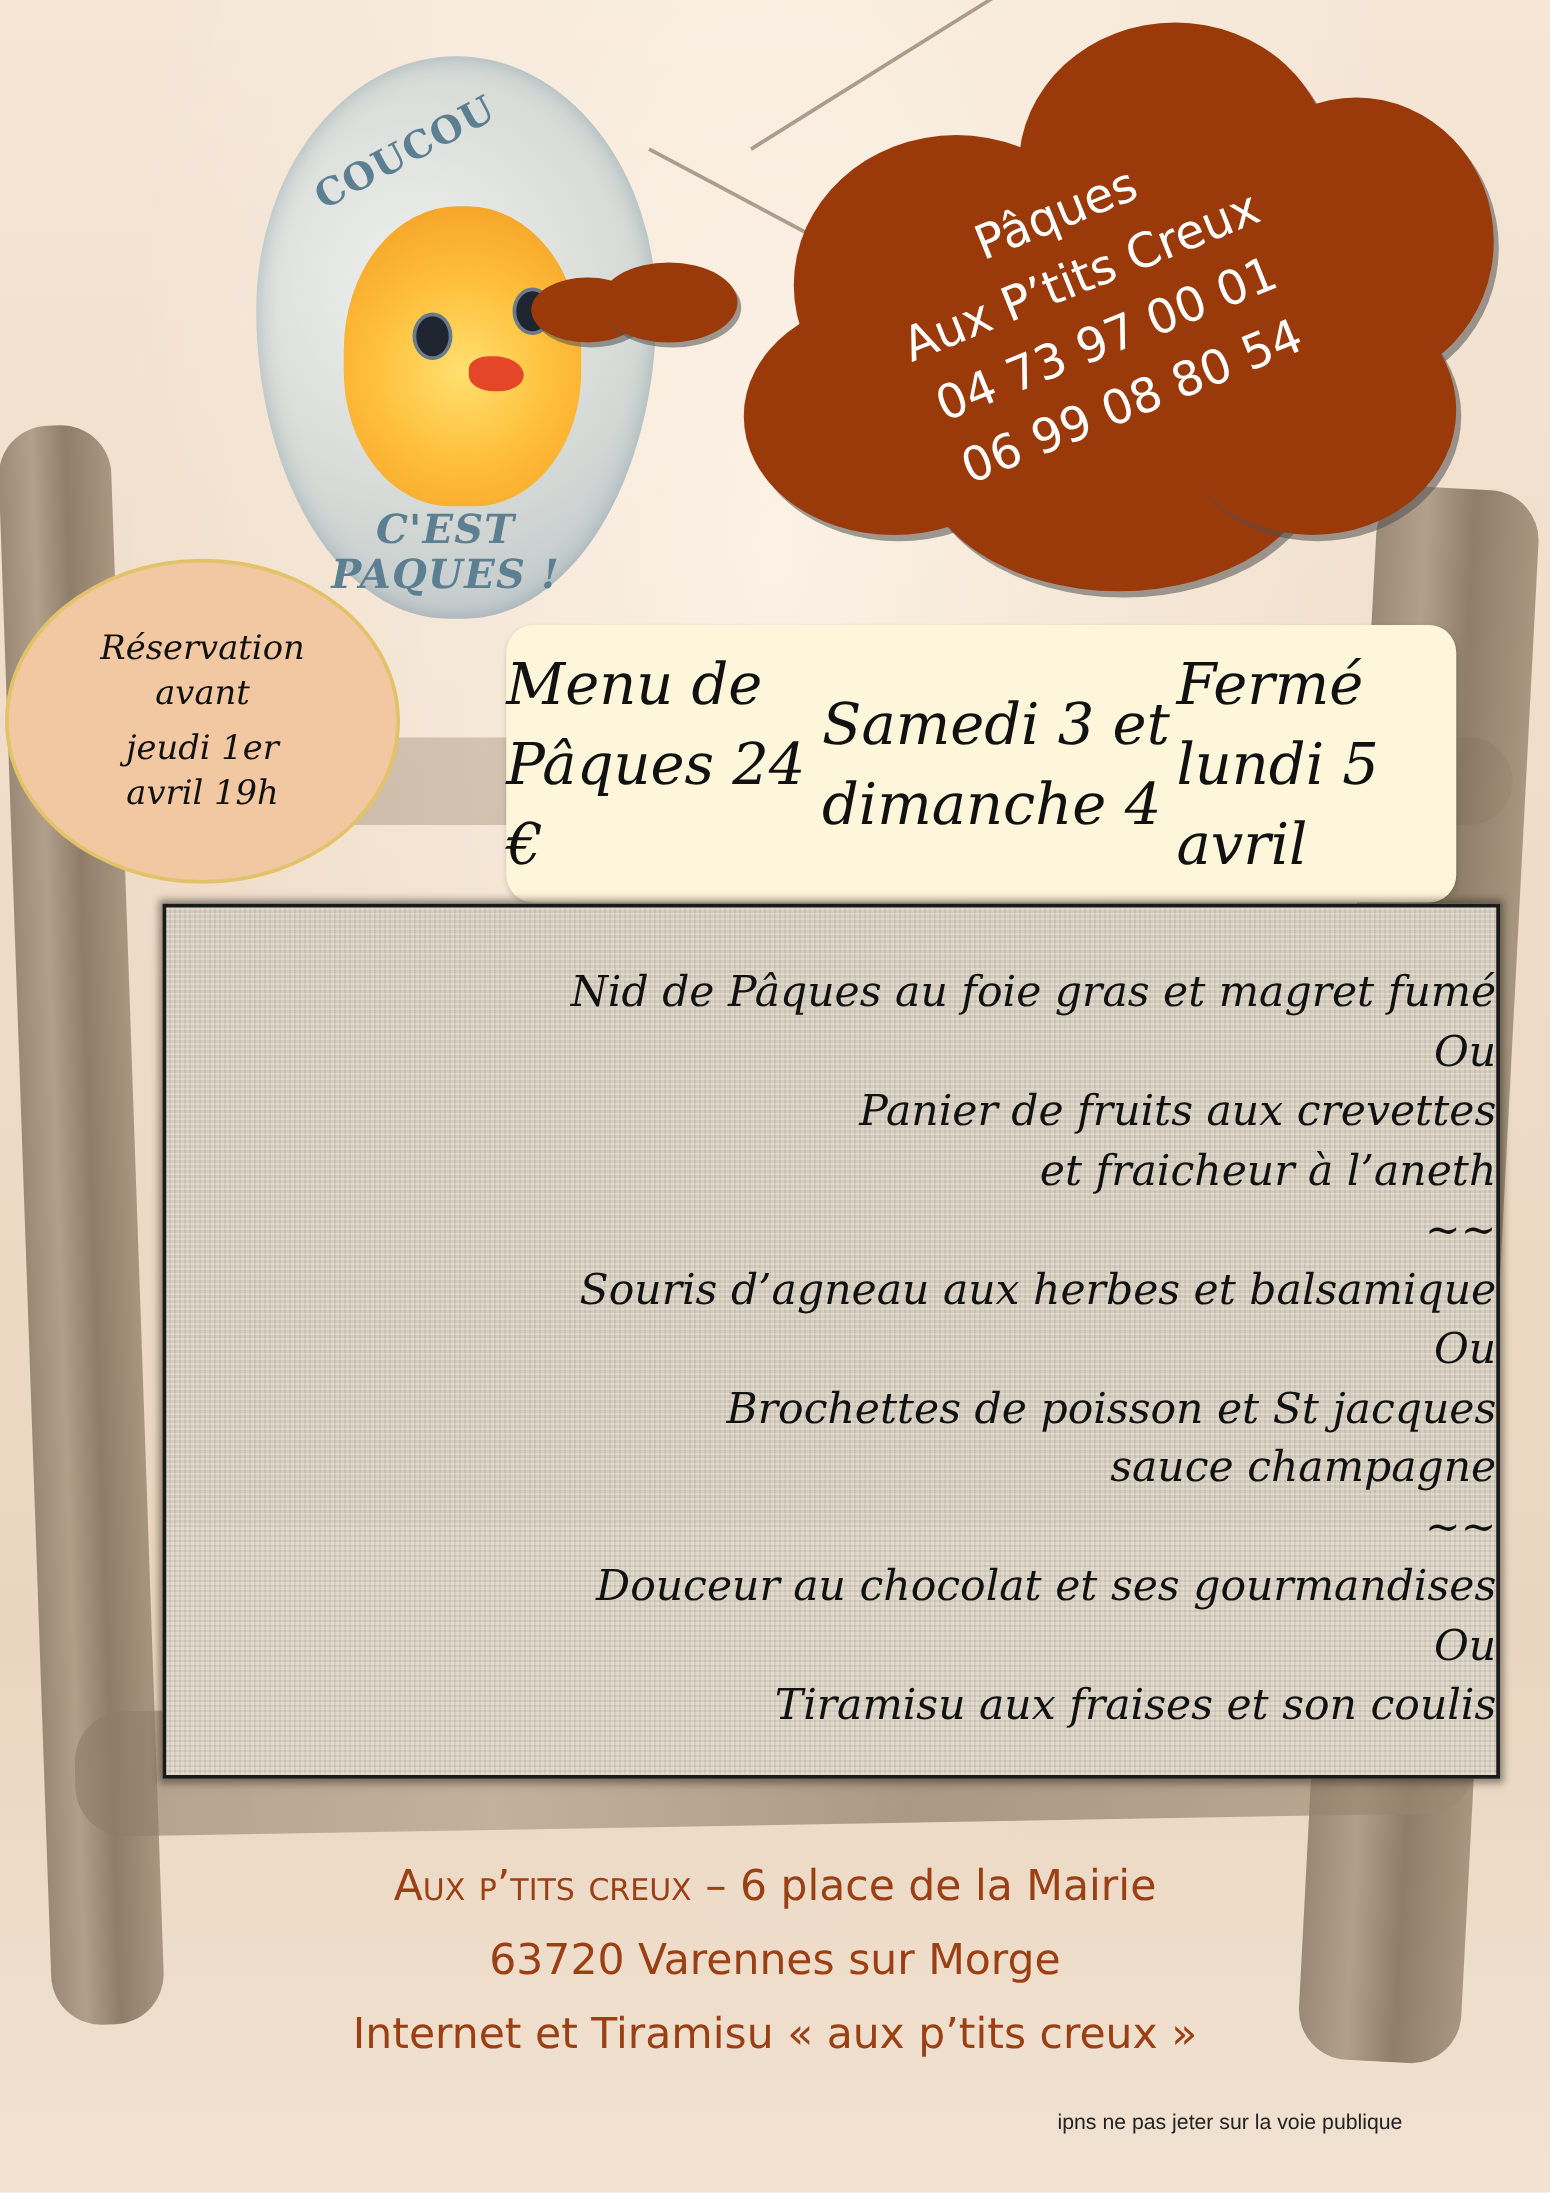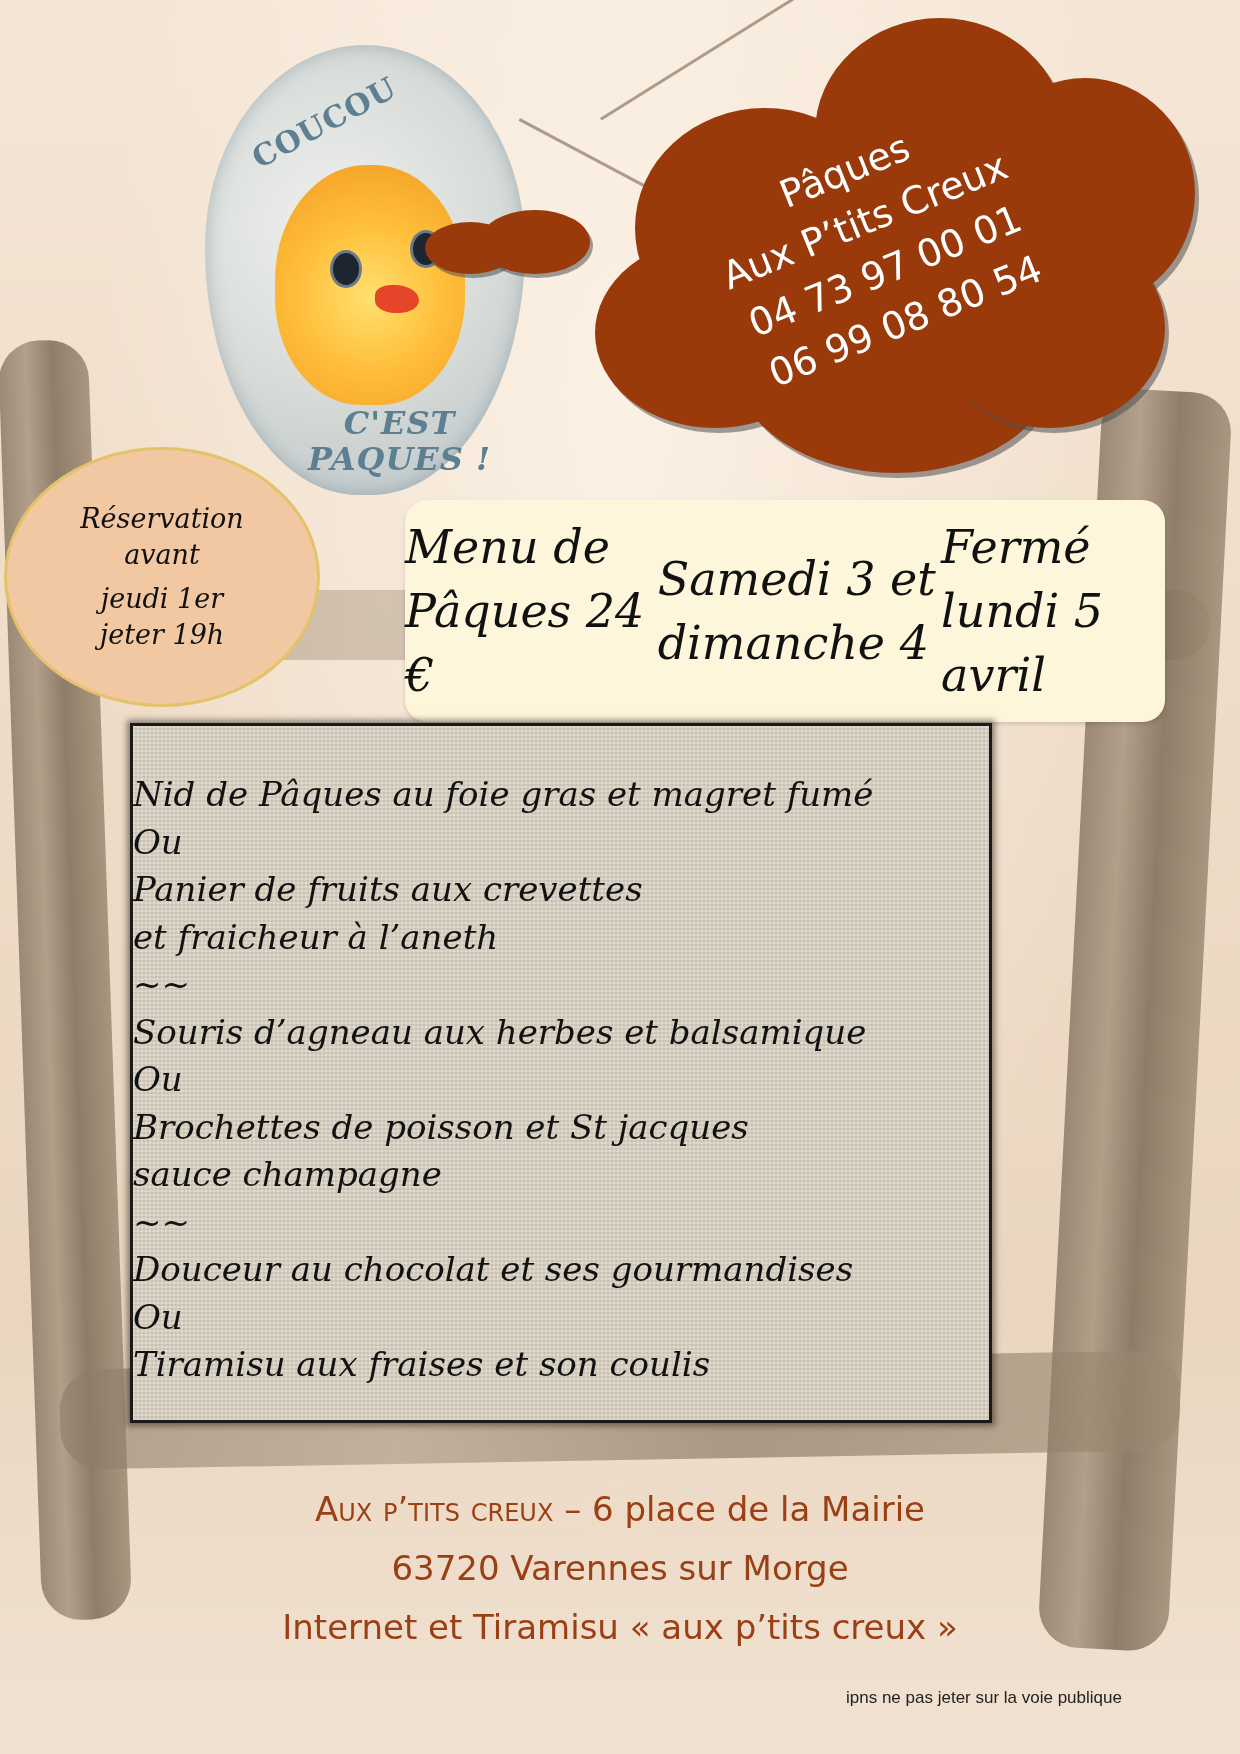--- a/index.html
+++ b/index.html
@@ -25,21 +25,21 @@
     .chick { position: absolute; left: 205px; top: 45px; width: 320px; height: 450px; }
     .egg { position: absolute; left: 0; top: 0; width: 320px; height: 450px; border-radius: 50% 50% 48% 48% / 45% 45% 55% 55%;
       background: radial-gradient(circle at 40% 40%, #eef0ee 0%, #d8dcd8 50%, #b9c2c6 100%); box-shadow: inset 0 0 18px rgba(90,120,140,0.4); }
     .chick-body { position: absolute; left: 70px; top: 120px; width: 190px; height: 240px; border-radius: 48% 48% 45% 45%;
       background: radial-gradient(circle at 50% 55%, #ffe070 0%, #ffbf3a 45%, #f19a22 100%); }
     .eye { position: absolute; width: 26px; height: 32px; border-radius: 50%; background: #1e2530; border: 3px solid #6b7a8a; }
     .eye-l { left: 125px; top: 205px; } .eye-r { left: 205px; top: 185px; }
     .beak { position: absolute; left: 170px; top: 240px; width: 44px; height: 28px; background: #e5462a; border-radius: 40% 60% 50% 50%; }
     .egg-text { position: absolute; color: #5d7f92; font-family: "DejaVu Serif", serif; font-weight: bold; letter-spacing: 1px; }
     .egg-top-text { left: 40px; top: 60px; font-size: 30px; transform: rotate(-28deg); }
-    .egg-bottom-text { left: 60px; top: 360px; font-size: 32px; text-align: center; line-height: 36px; font-style: italic; margin-left: 43px; }
+    .egg-bottom-text { left: 60px; top: 360px; font-size: 32px; text-align: center; line-height: 36px; font-style: italic; }
 
     
     .cloud-wrap { position: absolute; left: 575px; top: 18px; width: 640px; height: 460px; }
     .puff { position: absolute; background: #9a3a0a; border-radius: 50%; box-shadow: 4px 5px 0 rgba(80,80,80,0.55); }
     .cloud-text {
       position: absolute; left: 90px; top: 120px; width: 420px; text-align: center;
       color: #ffffff; font-family: "DejaVu Sans", sans-serif; font-size: 38px; line-height: 54px;
       transform: rotate(-22deg); transform-origin: center center;
     }
     .cloud-text div { white-space: nowrap; }
@@ -57,27 +57,27 @@
     
     .menu-header {
       position: absolute; left: 405px; top: 500px; width: 760px; height: 222px; border-radius: 22px;
       background: #fdf6da; box-shadow: 0 2px 4px rgba(0,0,0,0.15);
       display: flex; flex-direction: row; align-items: center; justify-content: center;
       font-family: "DejaVu Serif", serif; font-style: italic; color: #111; font-size: 46px; line-height: 64px;
     }
 
     
     .menu-card {
-      position: absolute; left: 130px; top: 723px; width: 862px; height: 700px; box-sizing: border-box;
+      position: absolute; left: 130px; top: 723px; width: 1070px; height: 700px; box-sizing: border-box;
       background-color: #d9d0c0;
       background-image:
         repeating-linear-gradient(0deg, rgba(255,255,255,0.12) 0 2px, rgba(0,0,0,0.04) 2px 4px),
         repeating-linear-gradient(90deg, rgba(255,255,255,0.10) 0 2px, rgba(0,0,0,0.04) 2px 4px);
       border: 3px solid #1a1a1a; box-shadow: 0 0 6px 3px rgba(40,30,20,0.5);
-      padding-top: 45px; text-align: left;
+      padding-top: 45px; text-align: right;
       font-family: "DejaVu Serif", serif; font-style: italic; color: #111; font-size: 34px; line-height: 47.5px;
     }
     .menu-line { display: block; }
 
     
     .footer {
       position: absolute; left: 190px; top: 1480px; width: 860px; text-align: center;
       font-family: "DejaVu Sans", sans-serif; color: #9b3f14; font-size: 34px; line-height: 59px;
     }
     .footer .sc { font-variant: small-caps; }
@@ -127,21 +127,21 @@
     <div>04 73 97 00 01</div>
     <div>06 99 08 80 54</div>
   </div>
 </div>
 
 <div class="reservation">
   <div>Réservation</div>
   <div>avant</div>
   <div class="gap"></div>
   <div>jeudi 1er</div>
-  <div>jeter 19h</div>
+  <div>avril 19h</div>
 </div>
 
 <div class="menu-header">
   <div>Menu de Pâques 24 €</div>
   <div>Samedi 3 et dimanche 4</div>
   <div>Fermé lundi 5 avril</div>
 </div>
 
 <div class="menu-card">
   <span class="menu-line">Nid de Pâques au foie gras et magret fumé</span>

